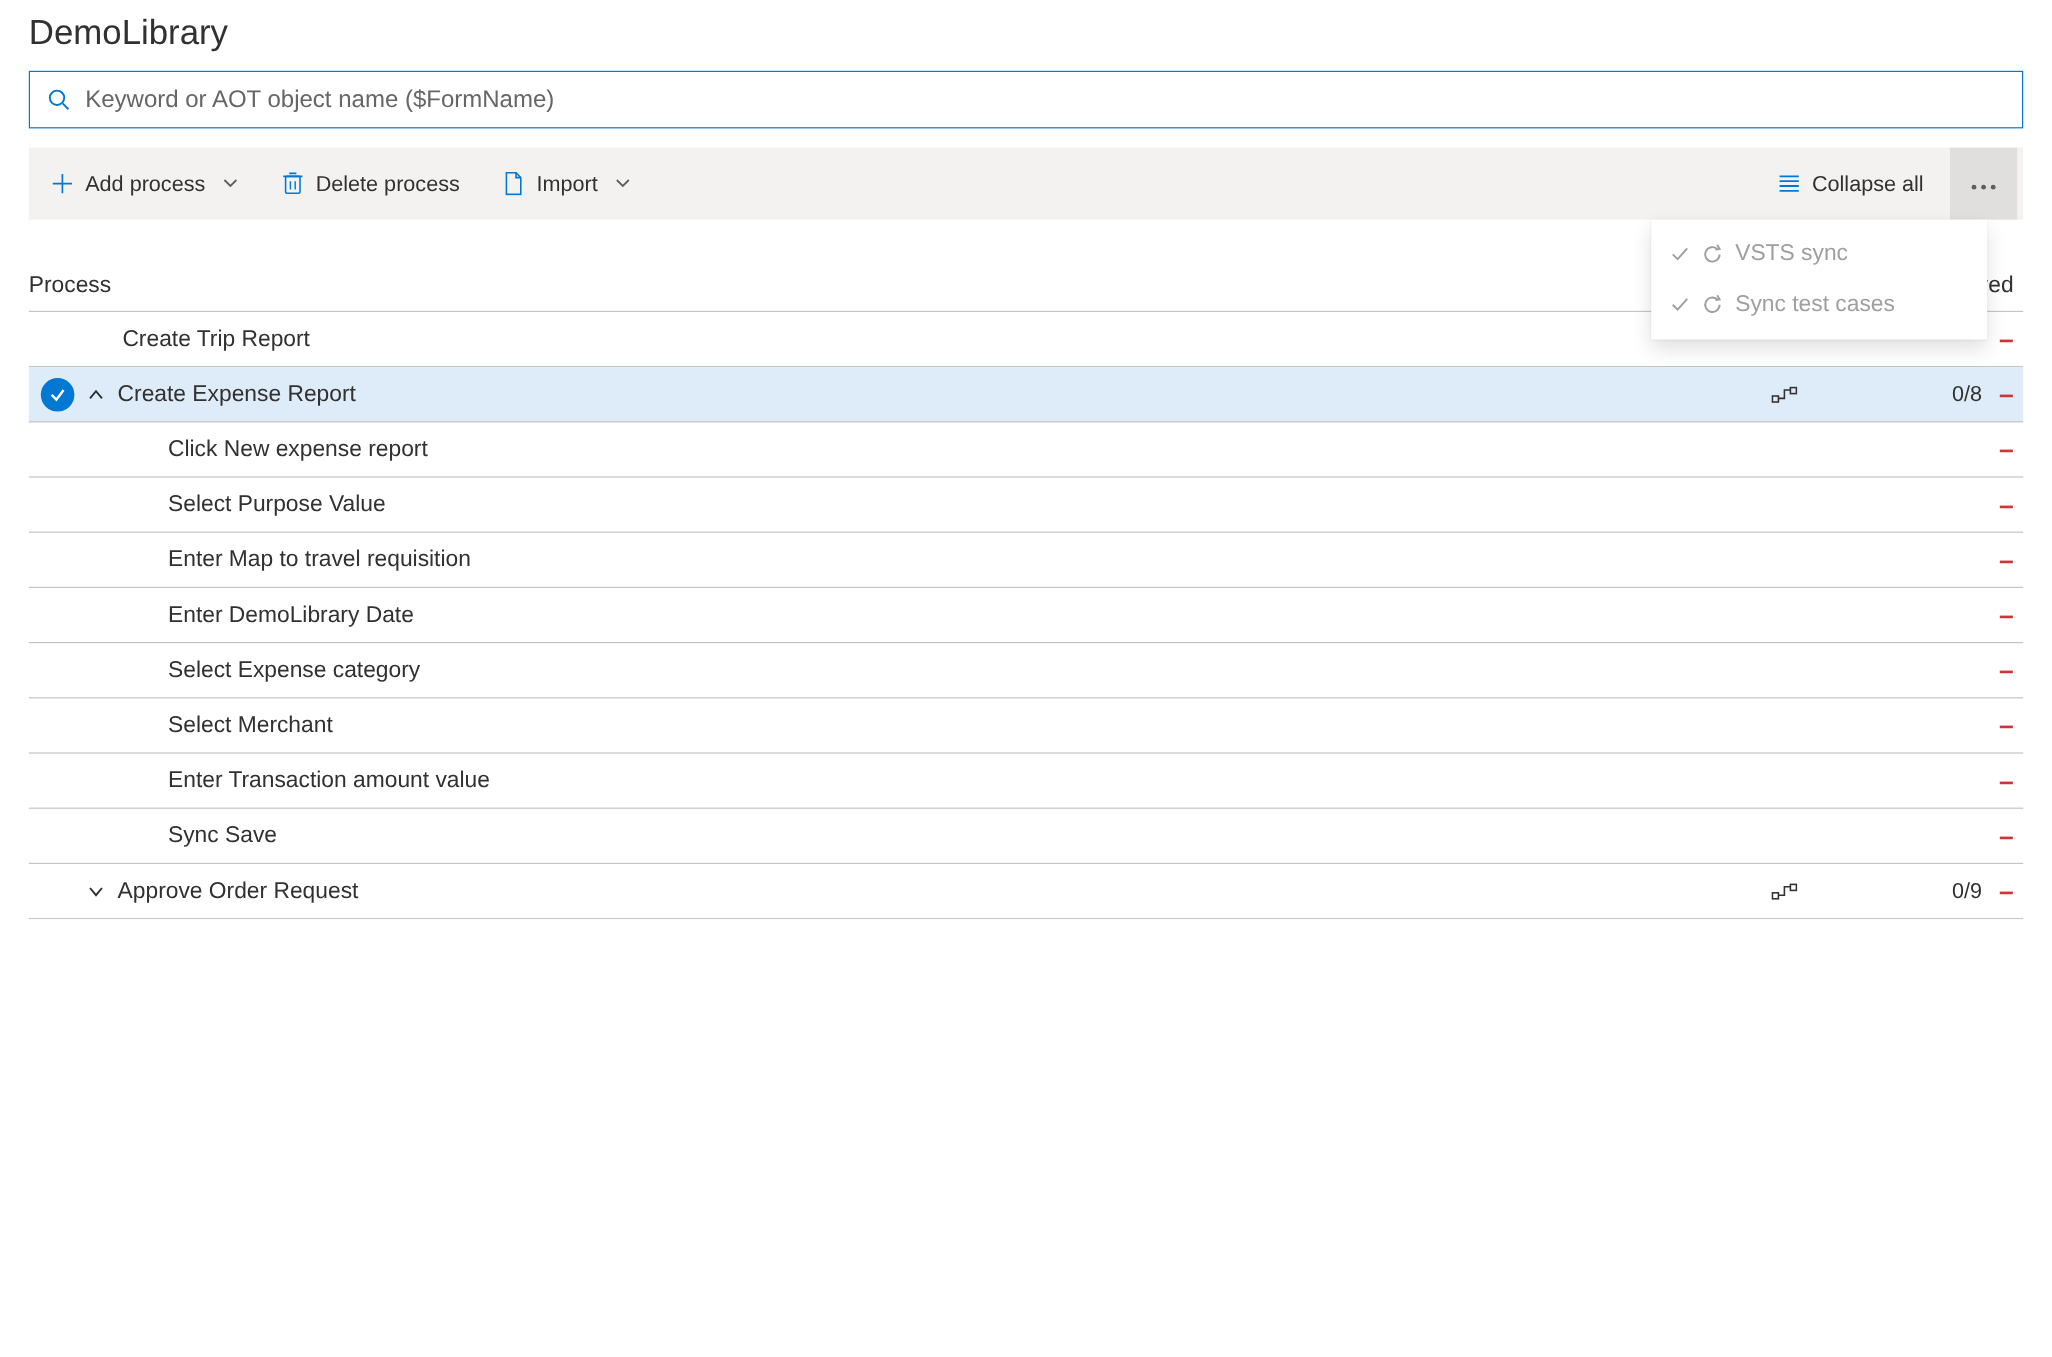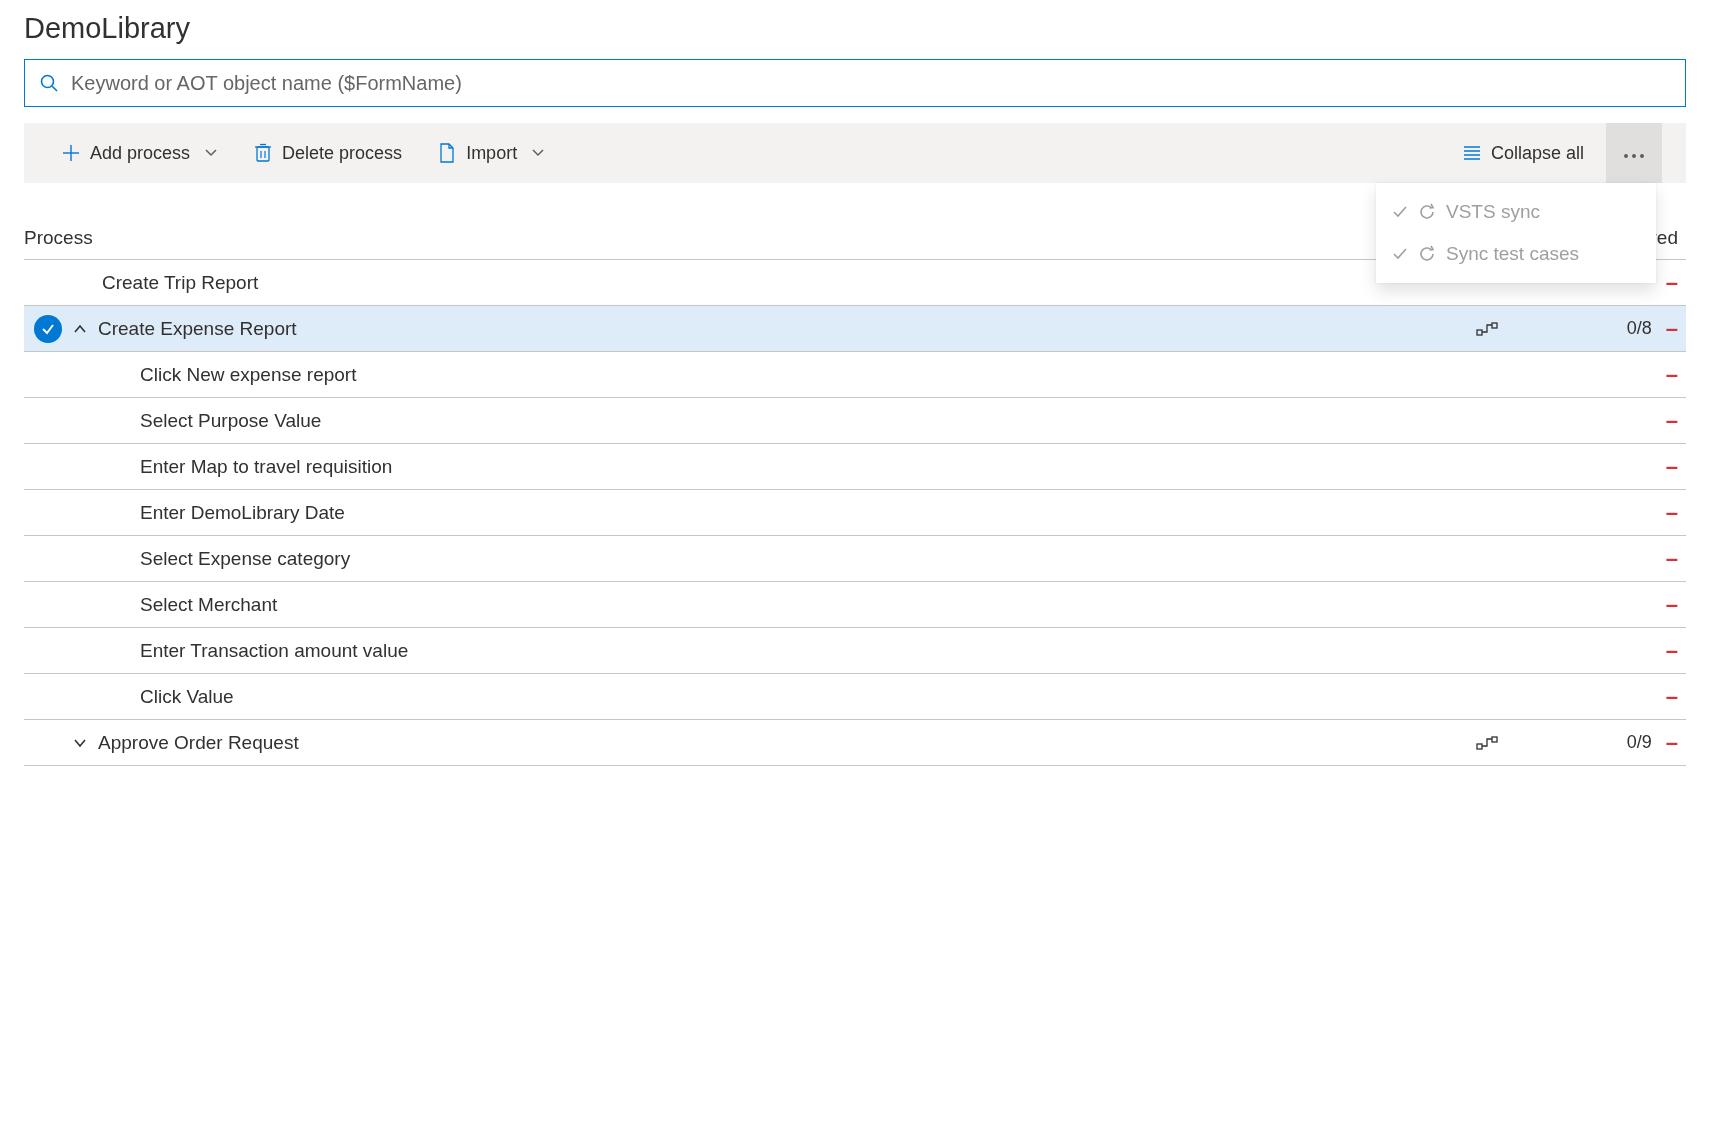--- a/index.html
+++ b/index.html
@@ -37,21 +37,21 @@
     font-size: 20px;
     color: #323130;
   }
   .search-input::placeholder { color: #666; }
 
   .toolbar {
     display: flex;
     align-items: center;
     background: #f3f2f1;
     height: 60px;
-    padding: 0 24px;
+    padding: 0 5px;
     gap: 8px;
     position: relative;
   }
   .tb-btn {
     display: flex;
     align-items: center;
     gap: 10px;
     padding: 0 14px;
     height: 100%;
     cursor: pointer;
@@ -348,21 +348,21 @@
     <div class="col-process indent2">
         <span>Enter Transaction amount value</span>
       </div>
     <div class="col-mid"></div>
     <div class="col-right">
         <span class="status-dash">–</span>
       </div>
   </div>
   <div class="row">
     <div class="col-process indent2">
-        <span>Click Value</span>
+        <span>Sync Save</span>
       </div>
     <div class="col-mid"></div>
     <div class="col-right">
         <span class="status-dash">–</span>
       </div>
   </div>
 
   <div class="row">
     <div class="col-process indent0c">
       <span class="chevron-toggle">

